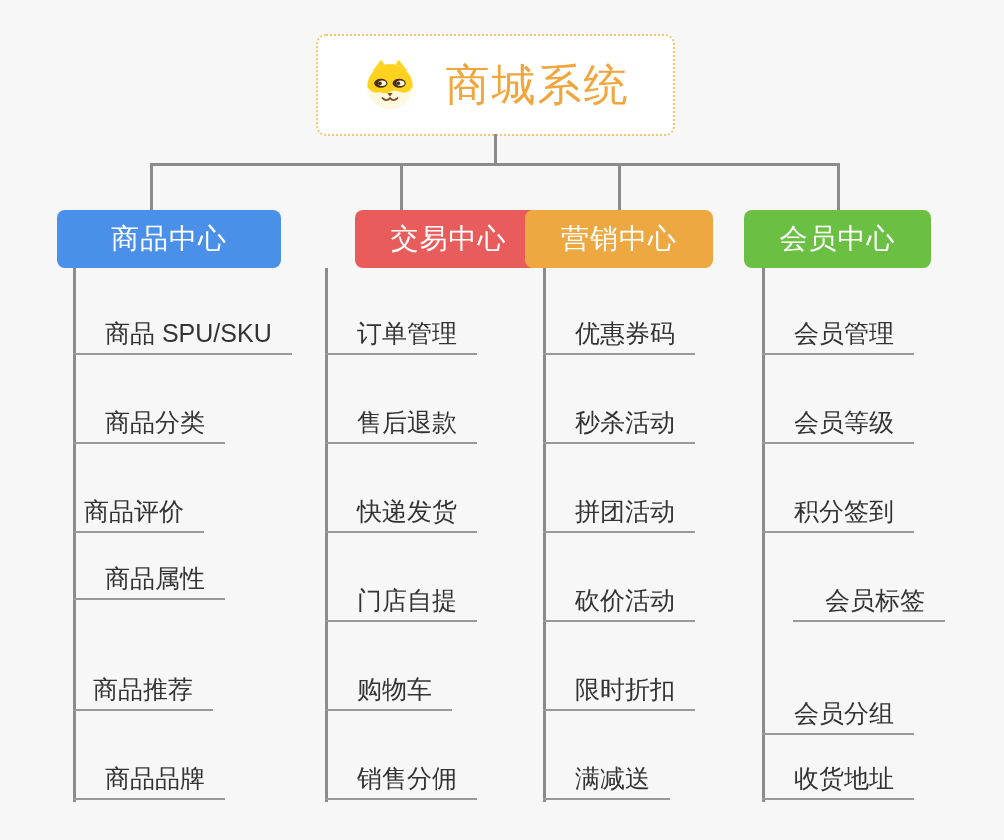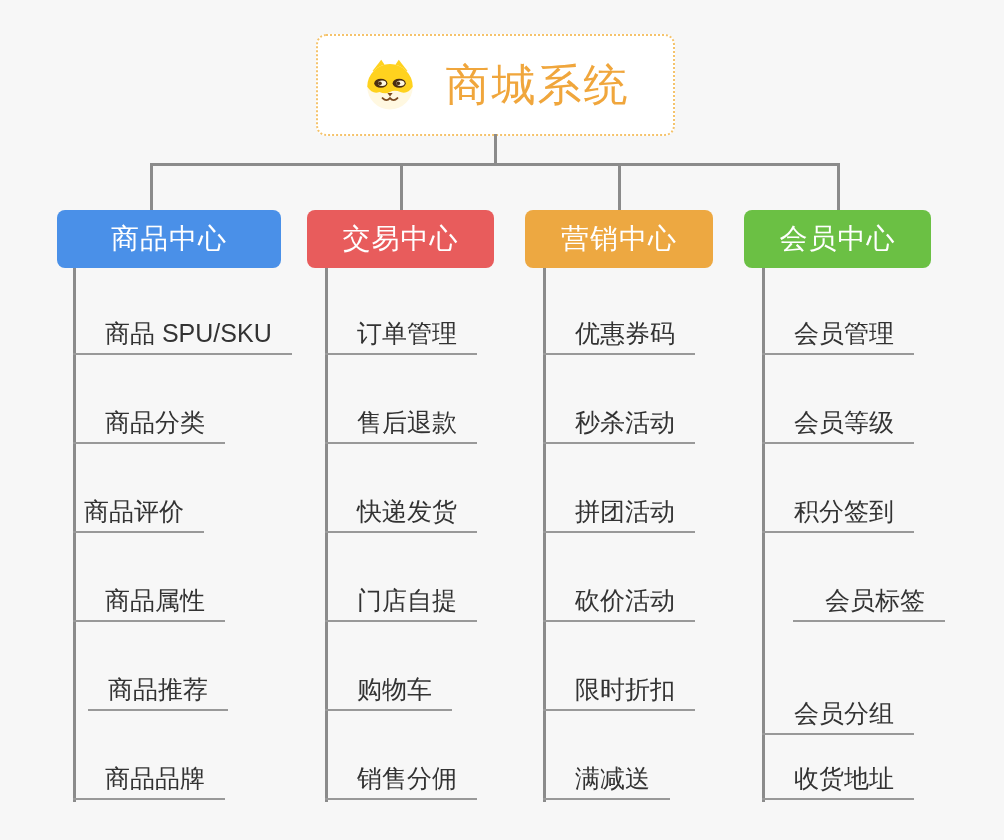--- a/index.html
+++ b/index.html
@@ -69,26 +69,26 @@
       <div class="line drop" style="left: 837px;"></div>
     </div>
 
   <div id="branches">
       <div class="column" style="left: 57px;">
         <div class="branch-node" style="width: 224px; background: rgb(74, 144, 232);">商品中心</div>
         <div class="trunk" style="left: 16px;"></div>
         <div class="child-item" style="left: 16px; top: 103px;">商品 SPU/SKU</div>
         <div class="child-item" style="left: 16px; top: 192px;">商品分类</div>
         <div class="child-item" style="left: 16px; top: 281px; padding-left: 11px;">商品评价</div>
-        <div class="child-item" style="left: 16px; top: 370px; text-align: right;">商品属性</div>
-        <div class="child-item" style="left: 31px; top: 459px; padding-left: 20px;">商品推荐</div>
+        <div class="child-item" style="left: 16px; top: 348px; text-align: right;">商品属性</div>
+        <div class="child-item" style="left: 16px; top: 459px; padding-left: 20px;">商品推荐</div>
         <div class="child-item" style="left: 16px; top: 548px;">商品品牌</div>
       </div>
       <div class="column" style="left: 307px;">
-        <div class="branch-node" style="width: 187px; background: rgb(232, 92, 92);">交易中心</div>
+        <div class="branch-node" style="width: 187px; background: rgb(232, 92, 92); margin-left: 48px;">交易中心</div>
         <div class="trunk" style="left: 18px;"></div>
         <div class="child-item" style="left: 18px; top: 103px;">订单管理</div>
         <div class="child-item" style="left: 18px; top: 281px;">快递发货</div>
         <div class="child-item" style="left: 18px; top: 192px;">售后退款</div>
         <div class="child-item" style="left: 18px; top: 370px;">门店自提</div>
         <div class="child-item" style="left: 18px; top: 459px;">购物车</div>
         <div class="child-item" style="left: 18px; top: 548px;">销售分佣</div>
       </div>
       <div class="column" style="left: 525px;">
         <div class="branch-node" style="width: 188px; background: rgb(237, 168, 65);">营销中心</div>

